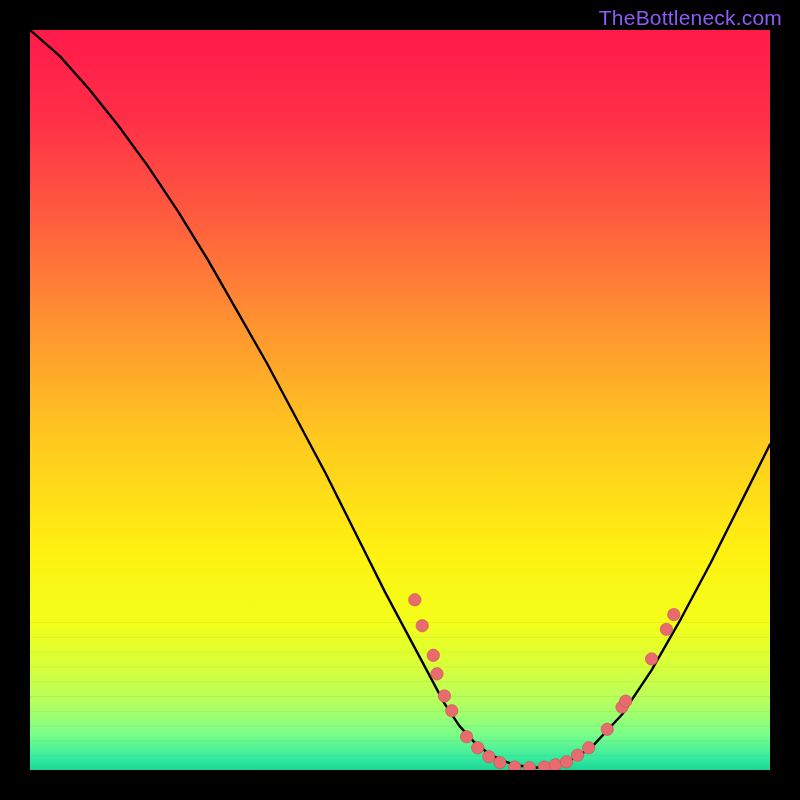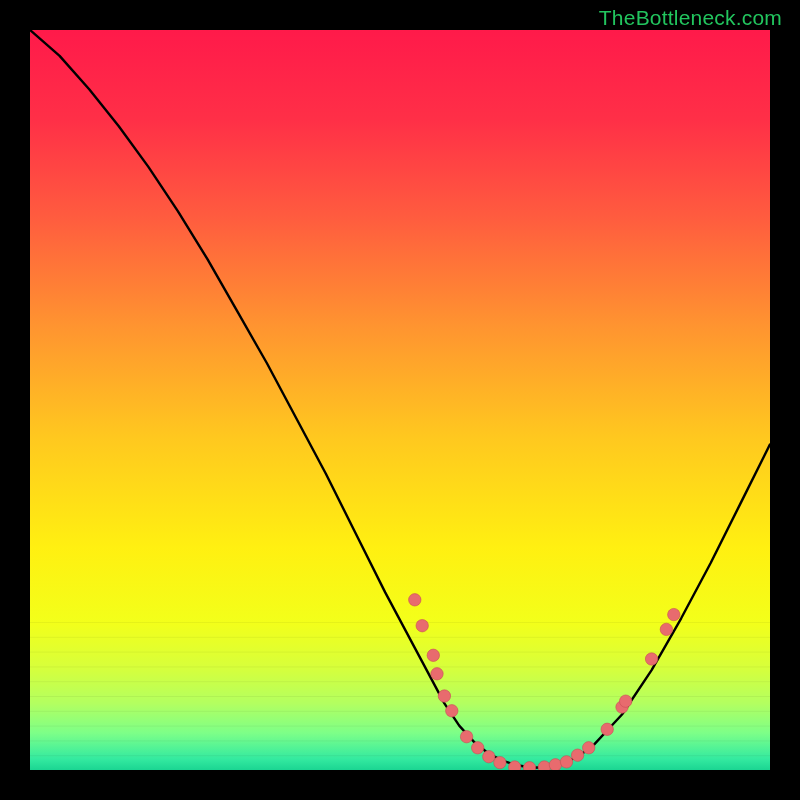--- a/index.html
+++ b/index.html
@@ -37,21 +37,21 @@
     position: absolute;
     top: 0;
     left: 0;
     width: 100%;
     height: 100%;
   }
   .watermark {
     position: absolute;
     top: 6px;
     right: 18px;
-    color: #22c55e;
+    color: #8b5cf6;
     font-size: 21px;
     font-weight: 500;
     letter-spacing: 0.2px;
   }
 </style>
 </head>
 <body>
 
 <div class="frame">
   <div class="watermark">TheBottleneck.com</div>

